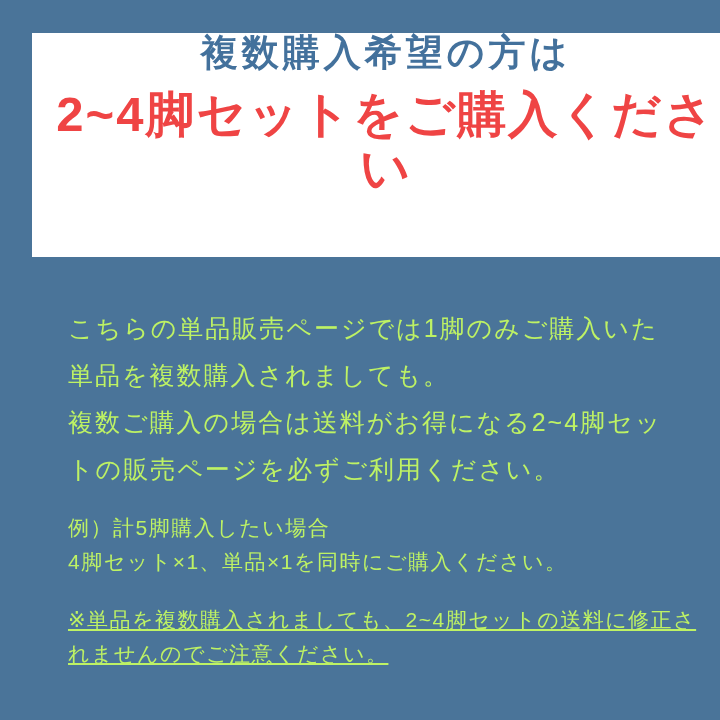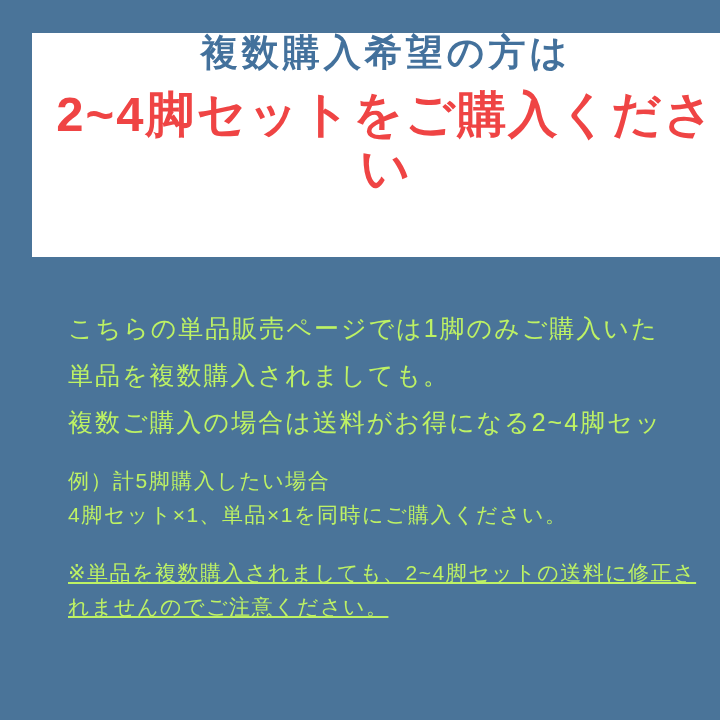--- a/index.html
+++ b/index.html
@@ -80,20 +80,21 @@
     <div class="card-sub">複数購入希望の方は</div>
     <div class="card-main">2~4脚セットをご購入ください</div>
   </div>
 
   <div class="body-block">
 
     <div>
       <p class="main-line">こちらの単品販売ページでは1脚のみご購入いた</p>
       <p class="main-line">単品を複数購入されましても。</p>
       <p class="main-line">複数ご購入の場合は送料がお得になる2~4脚セッ</p>
+      <p class="main-line">トの販売ページを必ずご利用ください。</p>
     </div>
 
     <div class="example-block">
       <p class="small-line">例）計5脚購入したい場合</p>
       <p class="small-line">4脚セット×1、単品×1を同時にご購入ください。</p>
     </div>
 
     <div class="note-block">
       <p class="small-line">※単品を複数購入されましても、2~4脚セットの送料に修正さ</p>
       <p class="small-line">れませんのでご注意ください。</p>

